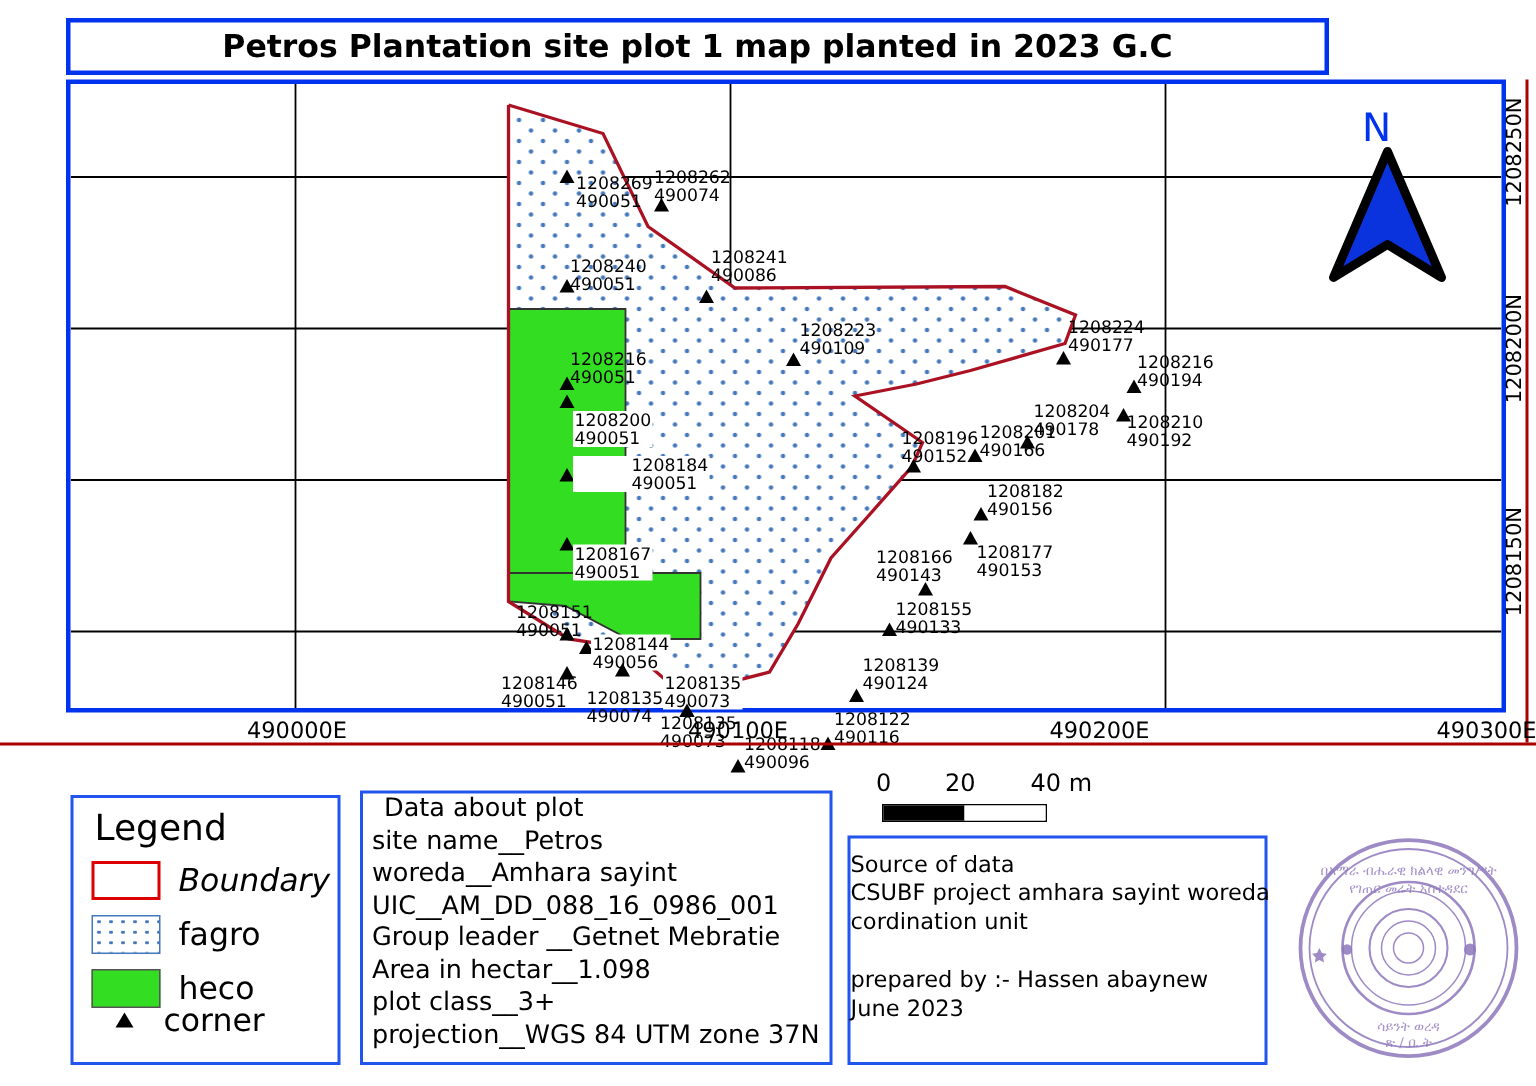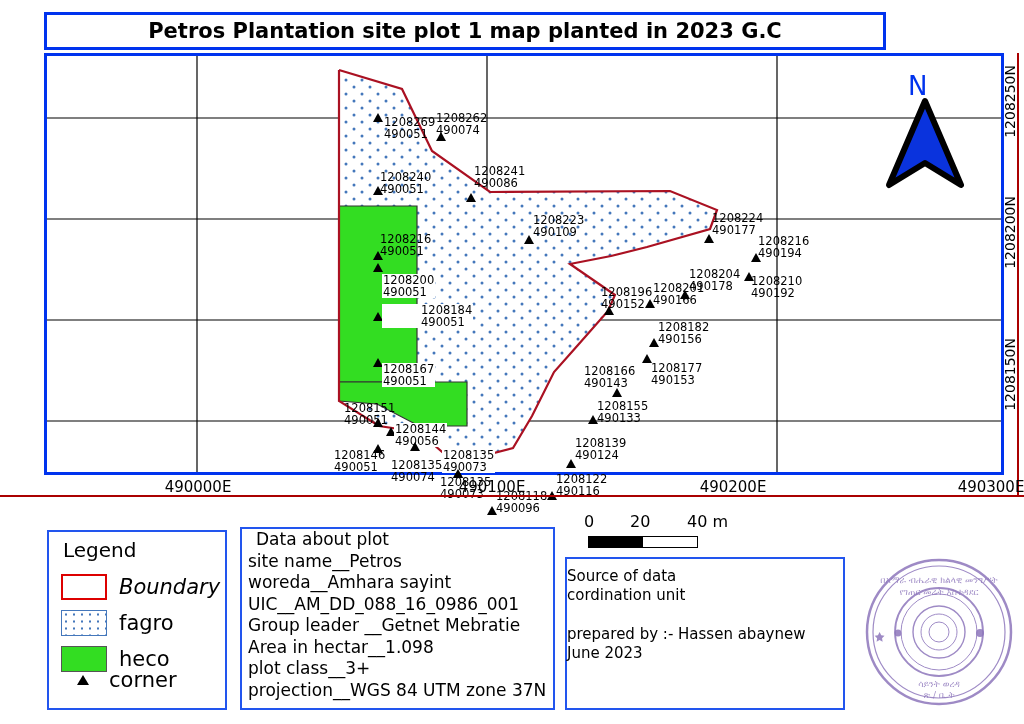--- a/index.html
+++ b/index.html
@@ -31,21 +31,21 @@
   .marker{position:absolute;width:0;height:0;border-left:5px solid transparent;
       border-right:5px solid transparent;border-bottom:9px solid #000;}
 
   
   #north-arrow{position:absolute;left:865px;top:75px;width:120px;height:120px;}
   #north-letter{position:absolute;left:43px;top:-4px;font-size:26px;color:#0033ee;font-weight:normal;}
 
   
   .panel{position:absolute;border:2px solid #2255ee;background:#fff;box-sizing:border-box;}
   #legend-panel{left:47px;top:530px;width:180px;height:180px;}
-  #legend-title{position:absolute;left:14px;top:6px;font-size:20px;color:#000;}
+  #legend-title{position:absolute;left:14px;top:6px;font-size:24px;color:#000;}
   .legend-row{position:absolute;left:12px;display:flex;align-items:center;}
   .legend-swatch{width:46px;height:26px;box-sizing:border-box;margin-right:12px;}
   .sw-boundary{border:2px solid #dd0000;background:#fff;}
   .sw-fagro{border:1.5px solid #4477bb;background:#ffffff;
       background-image:radial-gradient(#4477bb 1.2px, transparent 1.3px);
       background-size:8px 7px;}
   .sw-heco{border:1px solid #555;background:#33dd22;}
   .legend-label{font-size:21px;color:#000;}
   #legend-corner-marker{width:0;height:0;border-left:6px solid transparent;
       border-right:6px solid transparent;border-bottom:10px solid #000;margin-left:16px;margin-right:20px;}
@@ -312,20 +312,21 @@
     <span style="left:107px;">40 m</span>
   </div>
   <div id="scalebar-bar">
     <div class="half" id="sb-dark"></div>
     <div class="half" id="sb-light"></div>
   </div>
 </div>
 
 <div id="source-panel" class="panel">
   <div class="line center-line" style="margin-top:8px;">Source of data</div>
+  <div class="line center-line">CSUBF project amhara sayint woreda</div>
   <div class="line">cordination unit</div>
   <div class="line center-line" style="margin-top:20px;">prepared by :- Hassen abaynew</div>
   <div class="line center-line">June 2023</div>
 </div>
 
 <svg id="stamp" viewBox="0 0 155 155">
   <g stroke="#7a5fb0" fill="none" opacity="0.85">
     <circle cx="77" cy="77" r="72" stroke-width="2.5"></circle>
     <circle cx="77" cy="77" r="66" stroke-width="1.2"></circle>
     <circle cx="77" cy="77" r="44" stroke-width="1.8"></circle>

